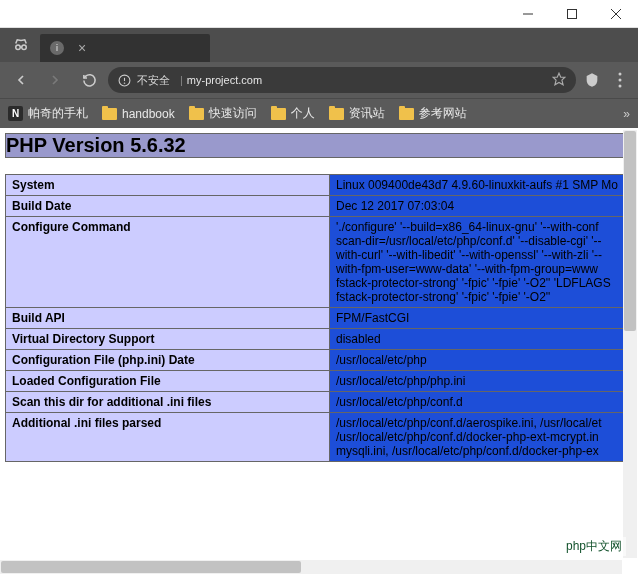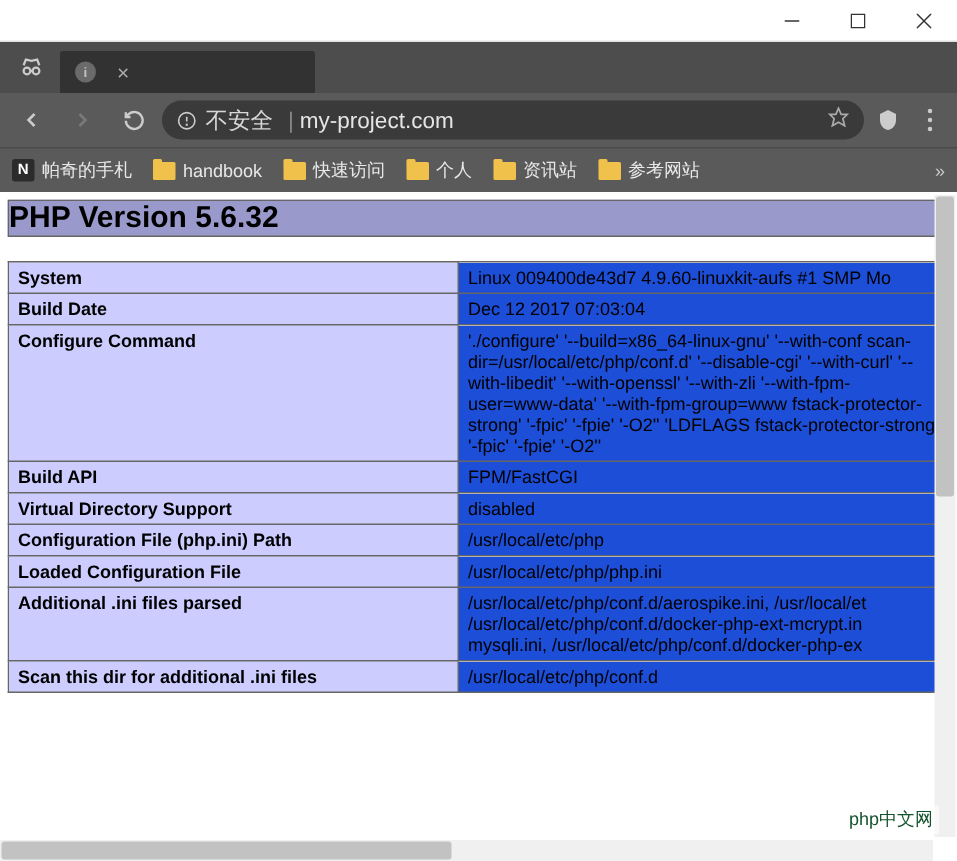--- a/index.html
+++ b/index.html
@@ -15,21 +15,21 @@
 .incognito-icon { width: 30px; height: 34px; display: flex; align-items: center; justify-content: center; color: #ccc; }
 .tab { background: #323232; color: #d8d8d8; height: 28px; display: flex; align-items: center; padding: 0 10px; font-size: 12px; min-width: 170px; position: relative; border-radius: 2px 2px 0 0; margin-left: 4px; }
 .tab .favicon { width: 14px; height: 14px; background: #6a6a6a; border-radius: 50%; margin-right: 6px; display: flex; align-items: center; justify-content: center; color: #c0c0c0; font-size: 9px; font-weight: bold; }
 .tab .tab-title { flex: 1; white-space: nowrap; overflow: hidden; }
 .tab .tab-close { color: #aaa; font-size: 14px; margin-left: 8px; }
 
 
 .addr-bar { height: 36px; background: #5a5a5a; display: flex; align-items: center; padding: 0 6px; gap: 4px; }
 .nav-btn { width: 30px; height: 30px; display: flex; align-items: center; justify-content: center; color: #ccc; }
 .nav-btn.disabled { color: #7a7a7a; }
-.omnibox { flex: 1; height: 26px; background: #3a3a3a; border-radius: 13px; display: flex; align-items: center; padding: 0 10px; color: #d8d8d8; font-size: 15px; }
+.omnibox { flex: 1; height: 26px; background: #3a3a3a; border-radius: 13px; display: flex; align-items: center; padding: 0 10px; color: #d8d8d8; font-size: 11px; }
 .omnibox .sec-icon { margin-right: 6px; display: flex; align-items: center; }
 .omnibox .sec-text { margin-right: 6px; }
 .omnibox .sep { color: #888; margin: 0 4px; }
 .omnibox .url { color: #e5e5e5; }
 .omnibox .star { margin-left: auto; color: #aaa; }
 .menu-btn { width: 24px; height: 30px; display: flex; align-items: center; justify-content: center; color: #ccc; }
 
 
 .bookmarks { height: 30px; background: #5a5a5a; display: flex; align-items: center; padding: 0 8px; gap: 14px; border-top: 1px solid #4a4a4a; }
 .bm-item { display: flex; align-items: center; color: #e8e8e8; font-size: 12px; gap: 5px; white-space: nowrap; }
@@ -39,21 +39,21 @@
 .n-icon { width: 15px; height: 15px; background: #2b2b2b; color: #fff; font-size: 10px; font-weight: bold; display: flex; align-items: center; justify-content: center; border-radius: 2px; }
 .chevrons { margin-left: auto; color: #ccc; font-size: 12px; }
 
 
 .content { position: absolute; top: 128px; bottom: 0; left: 0; right: 0; overflow: hidden; background: #fff; padding: 5px; }
 .scroll-region { height: calc(100% - 14px); overflow: hidden; }
 .phpinfo-header { background: #9999cc; border: 1px solid #666; margin-bottom: 16px; }
 .phpinfo-header h1 { font-size: 20px; font-weight: bold; color: #000; }
 table.phpinfo { border-collapse: collapse; width: 100%; table-layout: fixed; }
 table.phpinfo td { border: 1px solid #666; padding: 3px 6px; font-size: 12px; vertical-align: top; word-wrap: break-word; }
-table.phpinfo td.key { background: #ccccff; font-weight: bold; width: 300px; }
+table.phpinfo td.key { background: #ccccff; font-weight: bold; width: 324px; }
 table.phpinfo td.val { background: #1d4ed8; white-space: nowrap; overflow: hidden; }
 table.phpinfo td.val.wrap { white-space: normal; }
 
 
 .hscroll { position: absolute; bottom: 0; left: 0; right: 16px; height: 14px; background: #f0f0f0; display: flex; align-items: center; }
 .hscroll .thumb { height: 12px; background: #c2c2c2; border-radius: 2px; margin-left: 1px; }
 .vscroll { position: absolute; right: 1px; top: 130px; bottom: 16px; width: 14px; background: #f0f0f0; }
 .vscroll .thumb { width: 12px; background: #c2c2c2; border-radius: 2px; margin: 1px auto; }
 
 .watermark { position: absolute; right: 12px; bottom: 18px; font-size: 12px; color: #14532d; background: rgba(255,255,255,0.6); padding: 1px 4px; pointer-events: none; }
@@ -204,35 +204,35 @@
           </tr>
           <tr>
             <td class="key">Build API</td>
             <td class="val">FPM/FastCGI</td>
           </tr>
           <tr>
             <td class="key">Virtual Directory Support</td>
             <td class="val">disabled</td>
           </tr>
           <tr>
-            <td class="key">Configuration File (php.ini) Path</td>
+            <td class="key">Configuration File (php.ini) Date</td>
             <td class="val">/usr/local/etc/php</td>
           </tr>
           <tr>
             <td class="key">Loaded Configuration File</td>
             <td class="val">/usr/local/etc/php/php.ini</td>
           </tr>
           <tr>
+            <td class="key">Scan this dir for additional .ini files</td>
+            <td class="val">/usr/local/etc/php/conf.d</td>
+          </tr>
+          <tr>
             <td class="key">Additional .ini files parsed</td>
             <td class="val wrap">/usr/local/etc/php/conf.d/aerospike.ini, /usr/local/et /usr/local/etc/php/conf.d/docker-php-ext-mcrypt.in mysqli.ini, /usr/local/etc/php/conf.d/docker-php-ex</td>
           </tr>
-          <tr>
-            <td class="key">Scan this dir for additional .ini files</td>
-            <td class="val">/usr/local/etc/php/conf.d</td>
-          </tr>
         </tbody>
     </table>
   </div>
   <div class="hscroll">
     <div class="thumb" style="width: 300px;"></div>
   </div>
 </div>
 
 <div class="vscroll">
   <div class="thumb" style="height: 200px;"></div>

